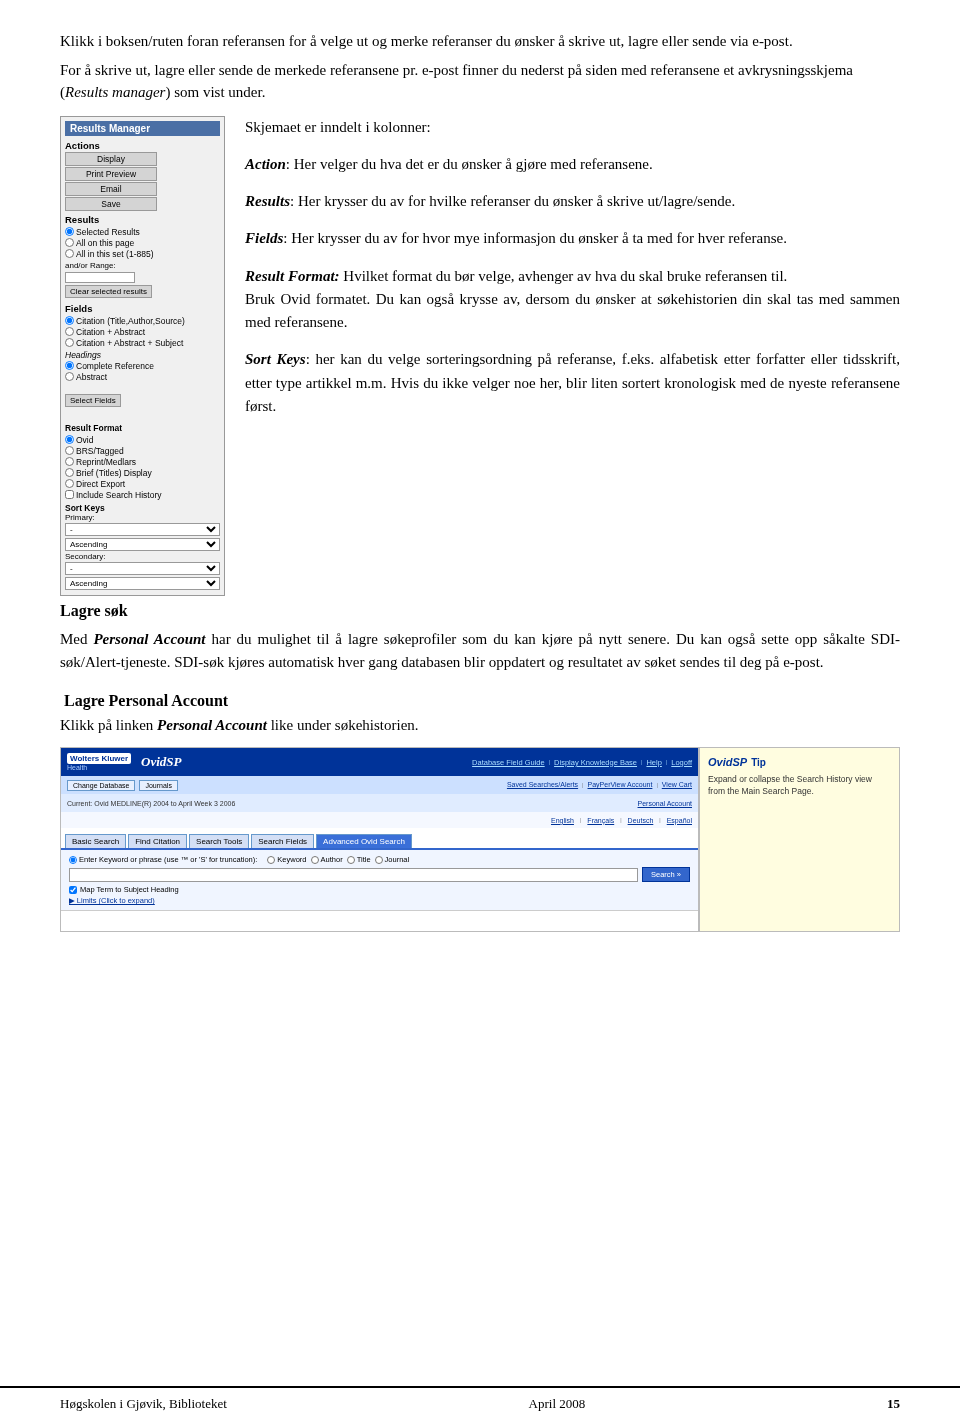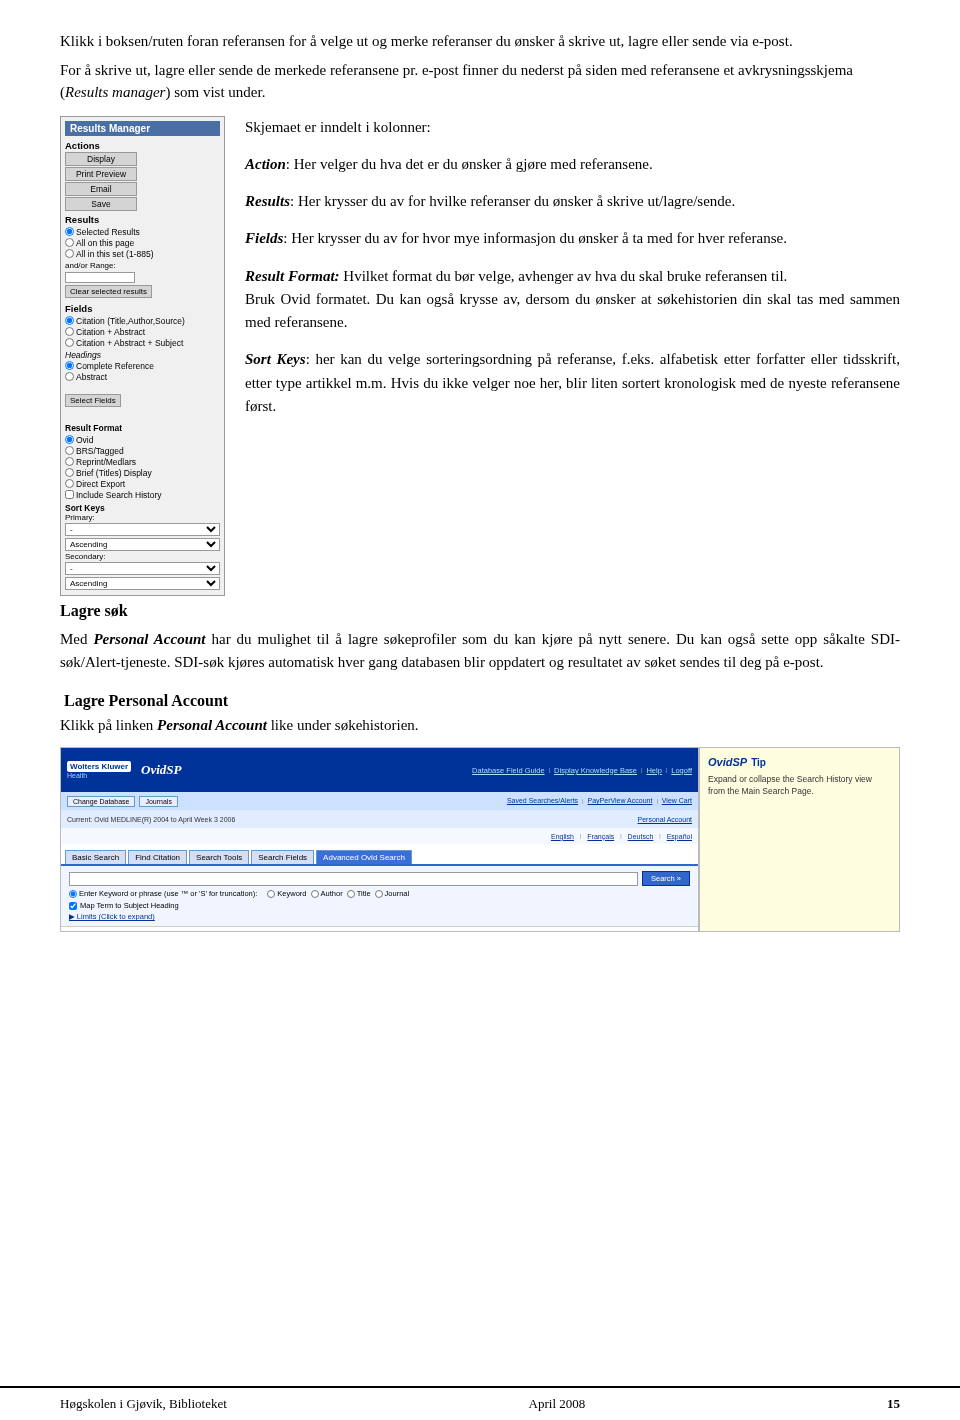--- a/index.html
+++ b/index.html
@@ -78,21 +78,21 @@
 
     .rm-btn {
       display: block;
       background: #d4d4d4;
       border: 1px solid #999;
       font-size: 8.5px;
       padding: 1px 6px;
       margin: 1px 0;
       cursor: pointer;
       text-align: center;
-      width: 72px;
+      width: 92px;
     }
 
     .rm-radio-group {
       margin: 2px 0;
     }
 
     .rm-radio-item {
       display: flex;
       align-items: center;
       gap: 2px;
@@ -214,21 +214,21 @@
     .screenshot-main {
       flex: 1;
       background: #fff;
       border-right: 1px solid #bbb;
       padding: 0;
       overflow: hidden;
     }
 
     .ss-top-bar {
       background: #003399;
-      height: 44px;
+      height: 28px;
       display: flex;
       align-items: center;
       padding: 0 6px;
     }
 
     .ss-logo-area {
       display: flex;
       align-items: center;
       gap: 6px;
     }
@@ -701,44 +701,44 @@
         <div class="ss-tab-bar">
           <div class="ss-tab">Basic Search</div>
           <div class="ss-tab">Find Citation</div>
           <div class="ss-tab">Search Tools</div>
           <div class="ss-tab">Search Fields</div>
           <div class="ss-tab active">Advanced Ovid Search</div>
         </div>
 
         <div class="ss-search-area">
           <div class="ss-search-row">
-            <input class="ss-search-input" type="text" placeholder="" style="">
-            <button class="ss-search-btn">Search »</button>
-          </div>
-          <div class="ss-search-row">
             <label class="ss-radio-label">
               <input type="radio" name="searchtype" checked="" style="width: 8px; height: 8px;">
               <span style="font-size:7.5px;font-family:Arial,sans-serif;">Enter Keyword or phrase (use ™ or 'S' for truncation):</span>
             </label>
             <label class="ss-radio-label" style="margin-left:6px;">
               <input type="radio" name="searchtype" style="width: 8px; height: 8px;">
               <span>Keyword</span>
             </label>
             <label class="ss-radio-label">
               <input type="radio" name="searchtype" style="width: 8px; height: 8px;">
               <span>Author</span>
             </label>
             <label class="ss-radio-label">
               <input type="radio" name="searchtype" style="width: 8px; height: 8px;">
               <span>Title</span>
             </label>
             <label class="ss-radio-label">
               <input type="radio" name="searchtype" style="width: 8px; height: 8px;">
               <span>Journal</span>
             </label>
+          </div>
+          <div class="ss-search-row">
+            <input class="ss-search-input" type="text" placeholder="" style="">
+            <button class="ss-search-btn">Search »</button>
           </div>
           <div class="ss-checkbox-row">
             <input type="checkbox" checked="" style="width: 8px; height: 8px;">
             <span>Map Term to Subject Heading</span>
           </div>
           <div class="ss-limits-row">
             <span>▶ Limits (Click to expand)</span>
           </div>
         </div>
       </div>

